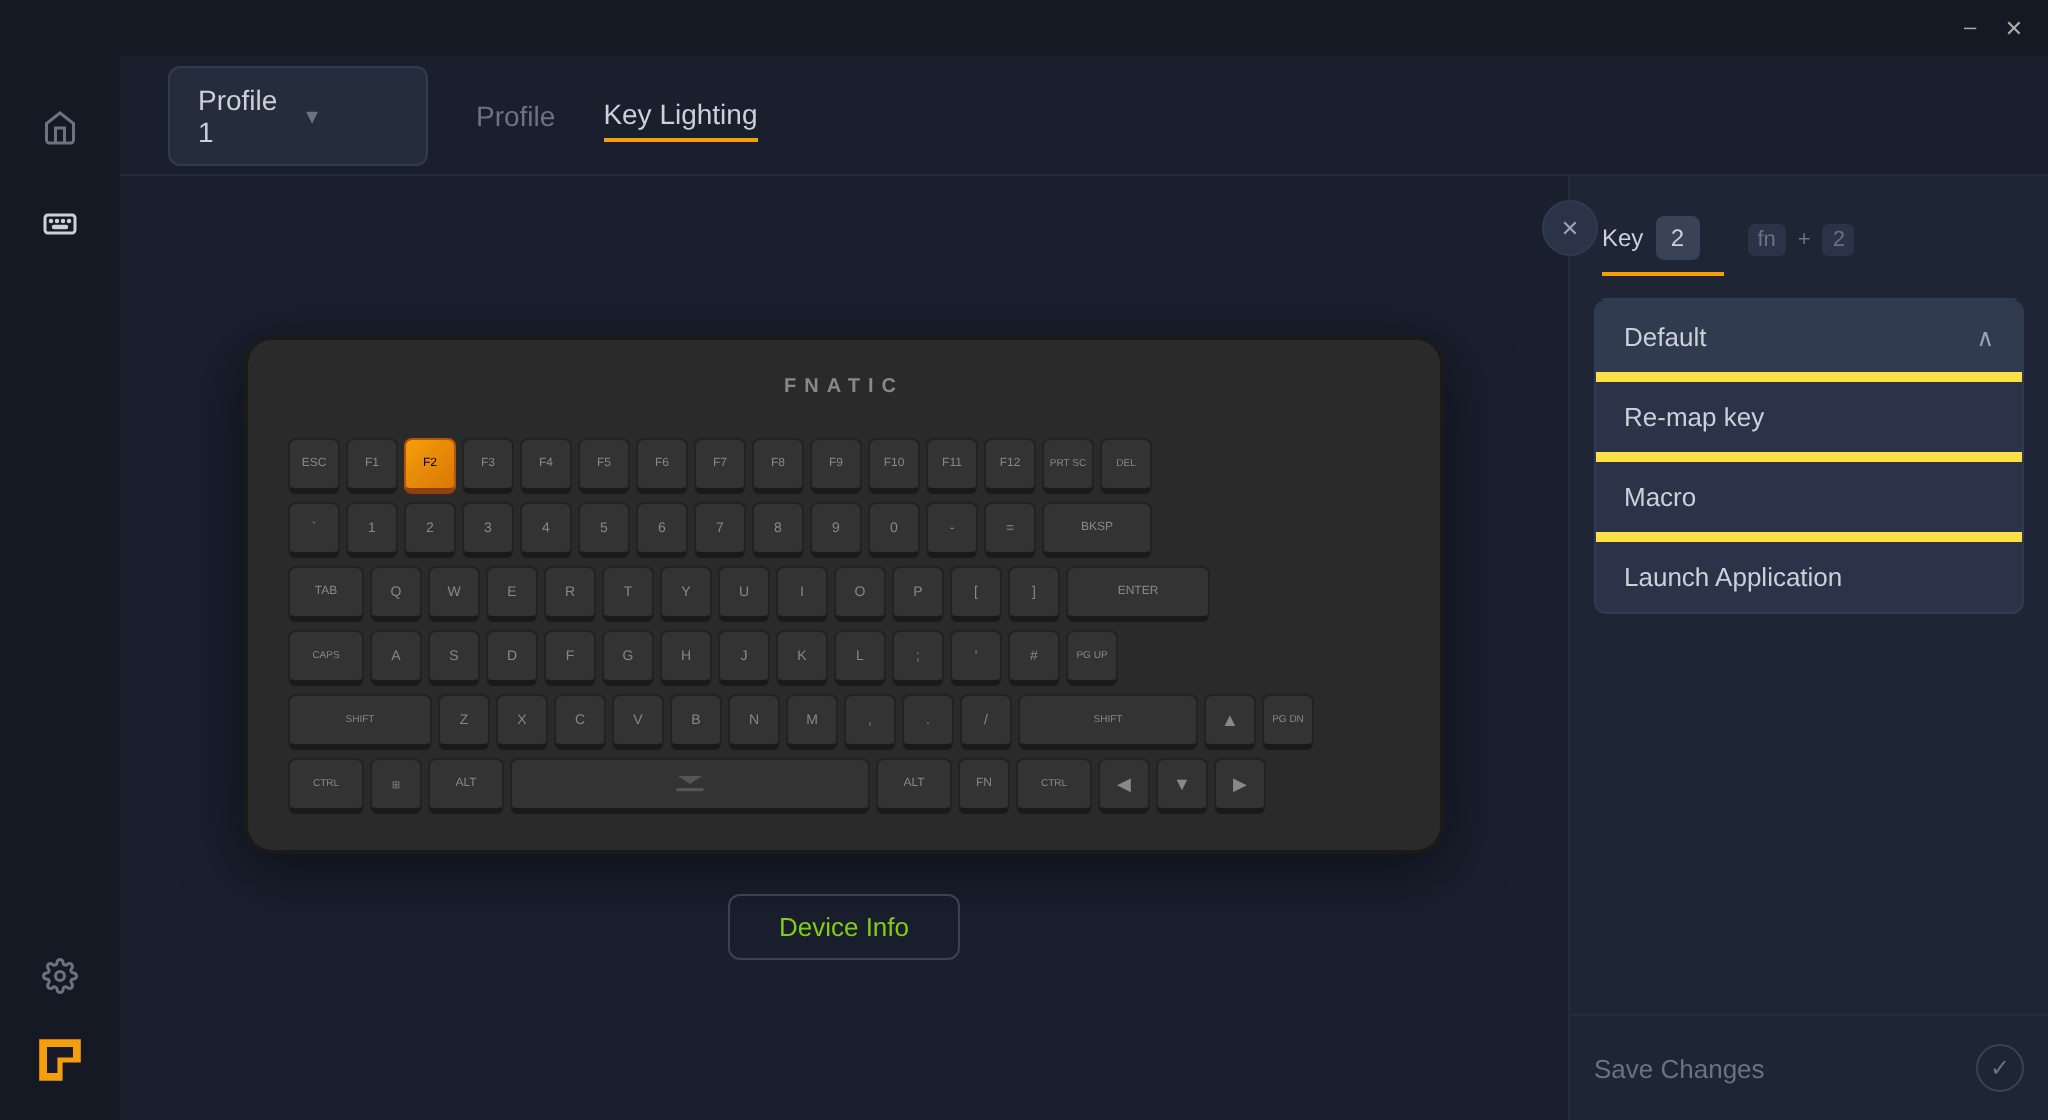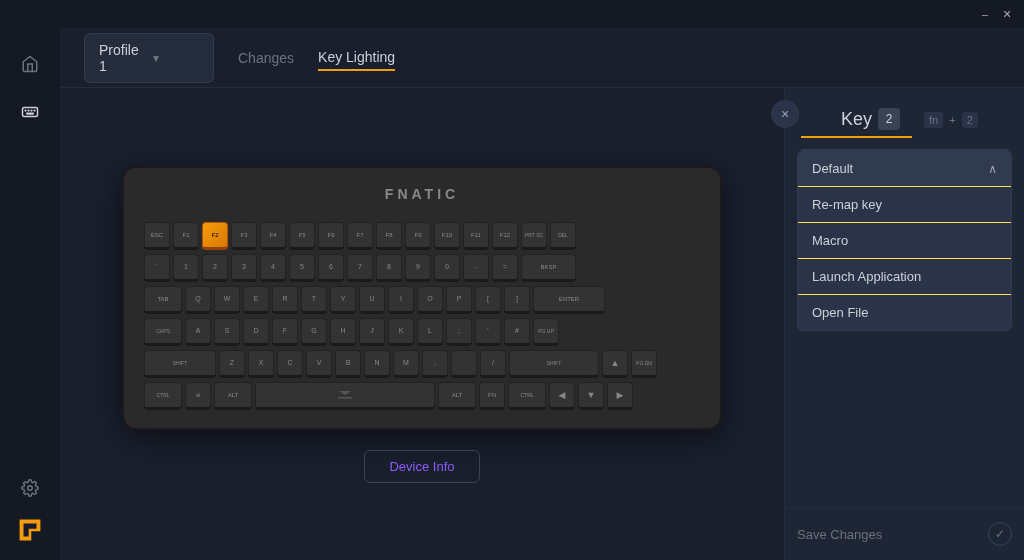--- a/index.html
+++ b/index.html
@@ -135,21 +135,21 @@
     .keyboard-wrapper {
       background: #2a2a2a;
       border-radius: 14px;
       padding: 18px 20px;
       border: 2px solid #1a1a1a;
       box-shadow: 0 8px 32px rgba(0,0,0,0.5);
       width: 600px;
     }
     .keyboard-brand {
       text-align: center;
-      font-size: 14px;
+      font-size: 10px;
       letter-spacing: 4px;
       color: #888;
       margin-bottom: 20px;
       font-weight: 600;
     }
     .key-rows {
       display: flex;
       flex-direction: column;
       gap: 4px;
     }
@@ -184,21 +184,21 @@
     .key.wide-space { min-width: 180px; }
     .key.wide-enter { min-width: 72px; }
     .key.wide-backspace { min-width: 55px; }
     .key.wide-shift-l { min-width: 72px; }
     .key.wide-shift-r { min-width: 90px; }
 
     .device-info-btn {
       margin-top: 20px;
       background: transparent;
       border: 1px solid #3a4255;
-      color: #8b5cf6;
+      color: #84cc16;
       padding: 8px 24px;
       border-radius: 6px;
       cursor: pointer;
       font-size: 13px;
     }
 
     
     .right-panel {
       width: 240px;
       background: #1e2535;
@@ -233,24 +233,23 @@
     }
     .panel-key-tab {
       display: flex;
       align-items: center;
       gap: 6px;
       padding: 6px 12px 6px 0;
       border-bottom: 2px solid #f59e0b;
       margin-bottom: -1px;
     }
     .panel-key-label {
-      font-size: 18px;
+      font-size: 12px;
       color: #ccd0d8;
       font-weight: 500;
-      margin-left: 40px;
     }
     .panel-key-badge {
       background: #3a4255;
       color: #ccd0d8;
       font-size: 12px;
       width: 22px; height: 22px;
       border-radius: 4px;
       display: flex; align-items: center; justify-content: center;
     }
     .panel-fn-tab {
@@ -285,21 +284,21 @@
       overflow: hidden;
     }
     .action-item {
       display: flex;
       align-items: center;
       justify-content: space-between;
       padding: 10px 14px;
       font-size: 13px;
       color: #ccd0d8;
       cursor: pointer;
-      border-bottom: 1px solid #fde047;
+      border-bottom: 5px solid #fde047;
     }
     .action-item:last-child { border-bottom: none; }
     .action-item.selected {
       background: #313b4f;
     }
 
     .panel-footer {
       margin-top: auto;
       padding: 14px 12px;
       border-top: 1px solid #252d3d;
@@ -369,21 +368,21 @@
   </div>
 </div>
 
 <div class="main">
 
   <div class="header">
     <div class="profile-dropdown">
       <span>Profile 1</span>
       <span class="chevron">▾</span>
     </div>
-    <div class="nav-tab">Changes</div>
+    <div class="nav-tab">Profile</div>
     <div class="nav-tab active">Key Lighting</div>
   </div>
 
   <div class="content">
 
     <div class="keyboard-area">
       <div class="keyboard-wrapper">
         <div class="keyboard-brand">FNATIC</div>
         <div class="key-rows">
 
@@ -521,23 +520,20 @@
         </div>
         <div class="action-item">
           <span>Re-map key</span>
         </div>
         <div class="action-item">
           <span>Macro</span>
         </div>
         <div class="action-item">
           <span>Launch Application</span>
         </div>
-        <div class="action-item">
-          <span>Open File</span>
-        </div>
       </div>
 
       <div class="panel-footer">
         <button class="save-btn">
           <span>Save Changes</span>
           <div class="save-check">✓</div>
         </button>
       </div>
     </div>
   </div>

